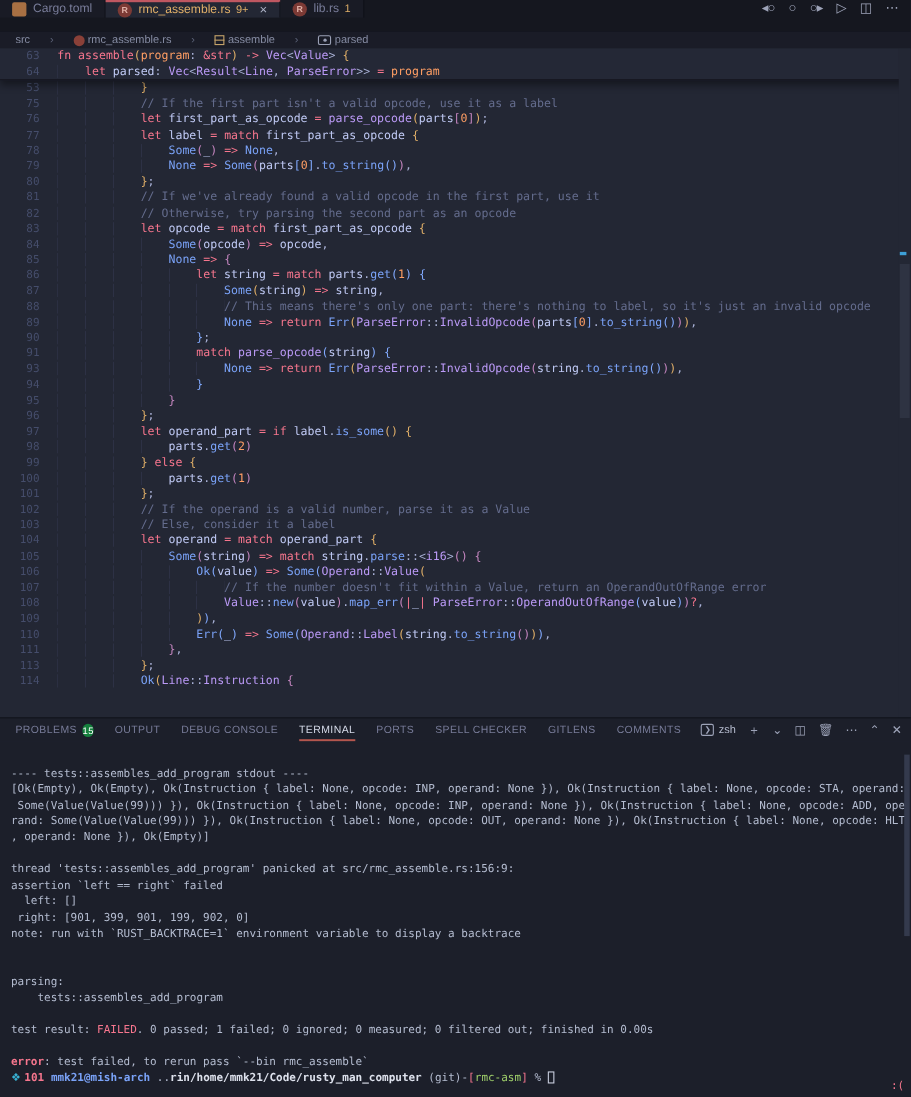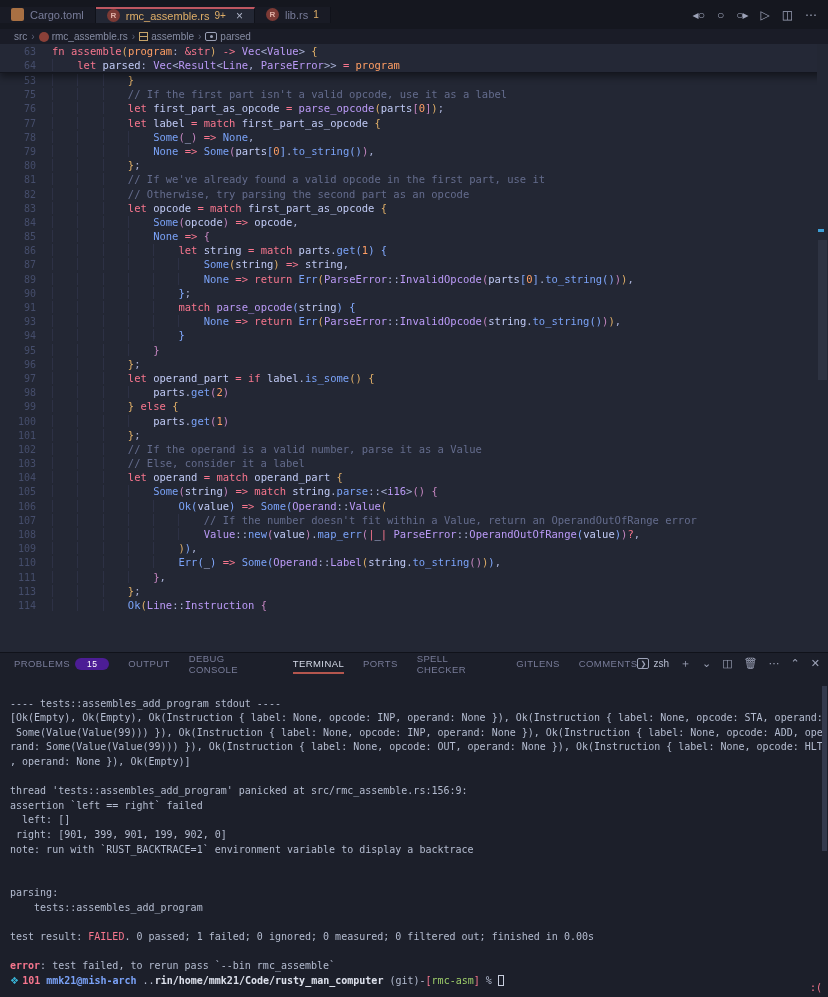--- a/index.html
+++ b/index.html
@@ -1,38 +1,38 @@
 <!DOCTYPE html>
 <html><head>
 <meta charset="utf-8">
 <style>
   * { box-sizing: border-box; margin: 0; padding: 0; }
   html,body { width:828px; height:997px; overflow:hidden; background:#15171f; }
   body { font-family:"Liberation Sans", sans-serif; color:#a9b1d6; }
   #window { position:relative; width:828px; height:997px; background:#232734; }
 
   
-  .tabbar { height:29px; background:#15171f; display:flex; align-items:center; }
+  .tabbar { height:29px; background:#15171f; display:flex; align-items:flex-start; }
   .tabstrip { display:flex; flex:1; }
   .tab { display:flex; align-items:center; gap:6px; padding:0 11px; background:#191b25;
          border-right:1px solid #10121a; font-size:11px; color:#787c99; position:relative; cursor:pointer; }
   .tab.active { background:#232734; color:#e0af68; border-top:2px solid #bf5761; }
   .tab .tlabel { white-space:nowrap; }
   .tab.active .tlabel, .tab .tbadge { color:#e0af68; }
   .tbadge { font-size:10px; margin-left:-1px; }
   .tclose { color:#aeb4c8; font-size:12px; margin-left:4px; }
   .ficon { width:13px; height:13px; border-radius:50%; background:#7c3a35; color:#e0b0a6;
            font-size:8px; line-height:13px; text-align:center; font-weight:bold; flex:0 0 13px; }
   .ficon.cargo-icon { border-radius:2px; background:#a87043; color:#5c3a1e; font-size:7px; }
   .eactions { display:flex; align-items:center; gap:13px; padding:0 12px; color:#9da3b8; }
   .eact { font-size:12px; cursor:pointer; letter-spacing:-1px; }
 
   
   .breadcrumbs { height:15px; background:#1a1c27; display:flex; align-items:center;
-                 padding-left:14px; font-size:10px; color:#868ca3; gap:4px; }
+                 padding-left:14px; font-size:10px; color:#868ca3; gap:18px; }
   .bc-sep { color:#5c6278; font-size:10px; }
   .bc-item { display:flex; align-items:center; gap:3px; cursor:pointer; }
   .bc-ic { display:inline-block; }
   .rust-dot { width:10px; height:10px; border-radius:50%; background:#8a4038; }
   .cube { width:9px; height:9px; border:1px solid #c5a36a; position:relative; }
   .cube:after { content:""; position:absolute; left:-1px; top:3px; width:9px; height:1px; background:#c5a36a; }
   .fieldic { width:12px; height:9px; border:1px solid #9aa0b5; border-radius:2px; position:relative; }
   .fieldic:after { content:""; position:absolute; left:4px; top:2px; width:3px; height:3px; border-radius:50%; background:#9aa0b5; }
 
   
@@ -62,21 +62,21 @@
   .sb-mark  { position:absolute; right:4px; top:185px; width:6px; height:3px; background:#3d9fd6; }
 
   
   .panel-head { height:22px; background:#1c1f2a; border-top:1px solid #10121a;
                 display:flex; align-items:center; padding:0 8px 0 14px; }
   .ptabs { display:flex; gap:19px; flex:1; }
   .ptab { font-size:9.5px; letter-spacing:.4px; color:#787c99; cursor:pointer;
           height:22px; display:flex; align-items:center; gap:5px; position:relative; }
   .ptab.active { color:#d5dae8; }
   .ptab.active:after { content:""; position:absolute; left:0; right:0; bottom:1px; height:2px; background:#b4564e; }
-  .pbadge { background:#4c1d95; color:#fff; font-size:8.5px; border-radius:8px; padding:1px 12px; }
+  .pbadge { background:#15803d; color:#fff; font-size:8.5px; border-radius:8px; padding:1px 0; }
   .pacts { display:flex; align-items:center; gap:11px; color:#9da3b8; font-size:11px; }
   .pact { cursor:pointer; }
   .shell-chip { display:flex; align-items:center; gap:4px; font-size:10px; color:#b6bccf; }
   .shell-box { width:12px; height:11px; border:1px solid #9da3b8; border-radius:2px; font-size:7px;
                line-height:9px; text-align:center; color:#9da3b8; }
 
   
   .terminal { position:relative; height:323px; background:#1c1f2a; overflow:hidden;
               padding:8px 0 0 10px; }
   .trow { white-space:pre; font-family:"DejaVu Sans Mono", monospace; font-size:10px;
@@ -160,20 +160,21 @@
         <div class="cl"><span class="ln">78</span><span class="i">                </span><span class="f">Some</span><span class="b2">(</span><span class="v">_</span><span class="b2">)</span><span class="d"> </span><span class="k">=&gt;</span><span class="d"> </span><span class="f">None</span><span class="d">,</span></div>
         <div class="cl"><span class="ln">79</span><span class="i">                </span><span class="f">None</span><span class="d"> </span><span class="k">=&gt;</span><span class="d"> </span><span class="f">Some</span><span class="b2">(</span><span class="v">parts</span><span class="b3">[</span><span class="p">0</span><span class="b3">]</span><span class="d">.</span><span class="f">to_string</span><span class="b3">()</span><span class="b2">)</span><span class="d">,</span></div>
         <div class="cl"><span class="ln">80</span><span class="i">            </span><span class="b1">}</span><span class="d">;</span></div>
         <div class="cl"><span class="ln">81</span><span class="i">            </span><span class="c">// If we've already found a valid opcode in the first part, use it</span></div>
         <div class="cl"><span class="ln">82</span><span class="i">            </span><span class="c">// Otherwise, try parsing the second part as an opcode</span></div>
         <div class="cl"><span class="ln">83</span><span class="i">            </span><span class="k">let </span><span class="v">opcode</span><span class="d"> </span><span class="k">=</span><span class="d"> </span><span class="k">match </span><span class="v">first_part_as_opcode</span><span class="d"> </span><span class="b1">{</span></div>
         <div class="cl"><span class="ln">84</span><span class="i">                </span><span class="f">Some</span><span class="b2">(</span><span class="v">opcode</span><span class="b2">)</span><span class="d"> </span><span class="k">=&gt;</span><span class="d"> </span><span class="v">opcode</span><span class="d">,</span></div>
         <div class="cl"><span class="ln">85</span><span class="i">                </span><span class="f">None</span><span class="d"> </span><span class="k">=&gt;</span><span class="d"> </span><span class="b2">{</span></div>
         <div class="cl"><span class="ln">86</span><span class="i">                    </span><span class="k">let </span><span class="v">string</span><span class="d"> </span><span class="k">=</span><span class="d"> </span><span class="k">match </span><span class="v">parts</span><span class="d">.</span><span class="f">get</span><span class="b3">(</span><span class="p">1</span><span class="b3">)</span><span class="d"> </span><span class="b3">{</span></div>
         <div class="cl"><span class="ln">87</span><span class="i">                        </span><span class="f">Some</span><span class="b1">(</span><span class="v">string</span><span class="b1">)</span><span class="d"> </span><span class="k">=&gt;</span><span class="d"> </span><span class="v">string</span><span class="d">,</span></div>
+        <div class="cl"><span class="ln">88</span><span class="i">                        </span><span class="c">// This means there's only one part: there's nothing to label, so it's just an invalid opcode</span></div>
         <div class="cl"><span class="ln">89</span><span class="i">                        </span><span class="f">None</span><span class="d"> </span><span class="k">=&gt;</span><span class="d"> </span><span class="k">return </span><span class="f">Err</span><span class="b1">(</span><span class="t">ParseError</span><span class="d">::</span><span class="t">InvalidOpcode</span><span class="b2">(</span><span class="v">parts</span><span class="b3">[</span><span class="p">0</span><span class="b3">]</span><span class="d">.</span><span class="f">to_string</span><span class="b3">()</span><span class="b2">)</span><span class="b1">)</span><span class="d">,</span></div>
         <div class="cl"><span class="ln">90</span><span class="i">                    </span><span class="b3">}</span><span class="d">;</span></div>
         <div class="cl"><span class="ln">91</span><span class="i">                    </span><span class="k">match </span><span class="t">parse_opcode</span><span class="b3">(</span><span class="v">string</span><span class="b3">)</span><span class="d"> </span><span class="b3">{</span></div>
         <div class="cl"><span class="ln">93</span><span class="i">                        </span><span class="f">None</span><span class="d"> </span><span class="k">=&gt;</span><span class="d"> </span><span class="k">return </span><span class="f">Err</span><span class="b1">(</span><span class="t">ParseError</span><span class="d">::</span><span class="t">InvalidOpcode</span><span class="b2">(</span><span class="v">string</span><span class="d">.</span><span class="f">to_string</span><span class="b3">()</span><span class="b2">)</span><span class="b1">)</span><span class="d">,</span></div>
         <div class="cl"><span class="ln">94</span><span class="i">                    </span><span class="b3">}</span></div>
         <div class="cl"><span class="ln">95</span><span class="i">                </span><span class="b2">}</span></div>
         <div class="cl"><span class="ln">96</span><span class="i">            </span><span class="b1">}</span><span class="d">;</span></div>
         <div class="cl"><span class="ln">97</span><span class="i">            </span><span class="k">let </span><span class="v">operand_part</span><span class="d"> </span><span class="k">=</span><span class="d"> </span><span class="k">if </span><span class="v">label</span><span class="d">.</span><span class="f">is_some</span><span class="b1">()</span><span class="d"> </span><span class="b1">{</span></div>
         <div class="cl"><span class="ln">98</span><span class="i">                </span><span class="v">parts</span><span class="d">.</span><span class="f">get</span><span class="b2">(</span><span class="p">2</span><span class="b2">)</span></div>
         <div class="cl"><span class="ln">99</span><span class="i">            </span><span class="b1">}</span><span class="d"> </span><span class="k">else</span><span class="d"> </span><span class="b1">{</span></div>

